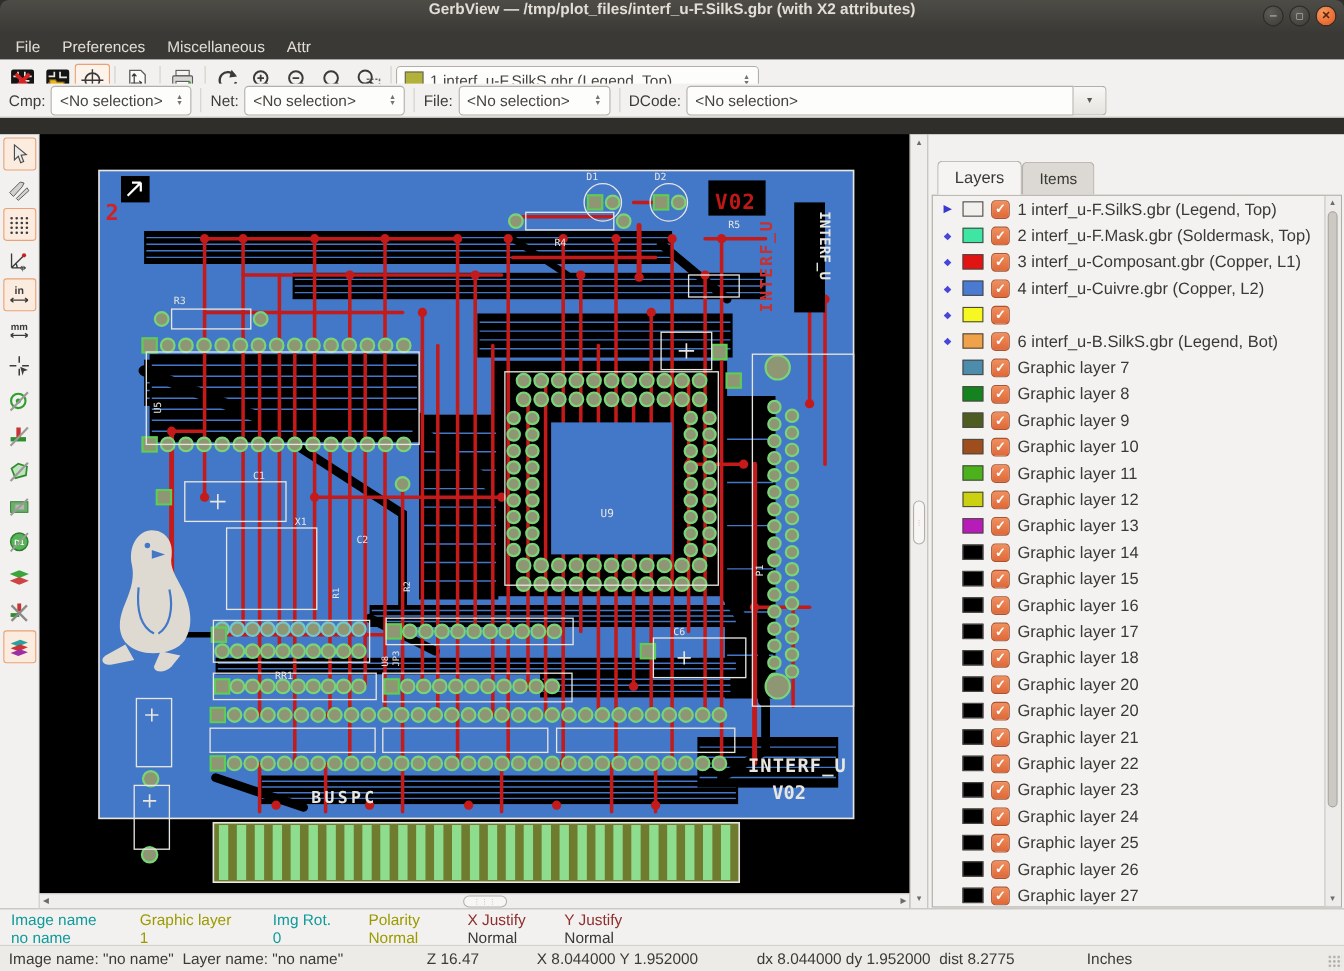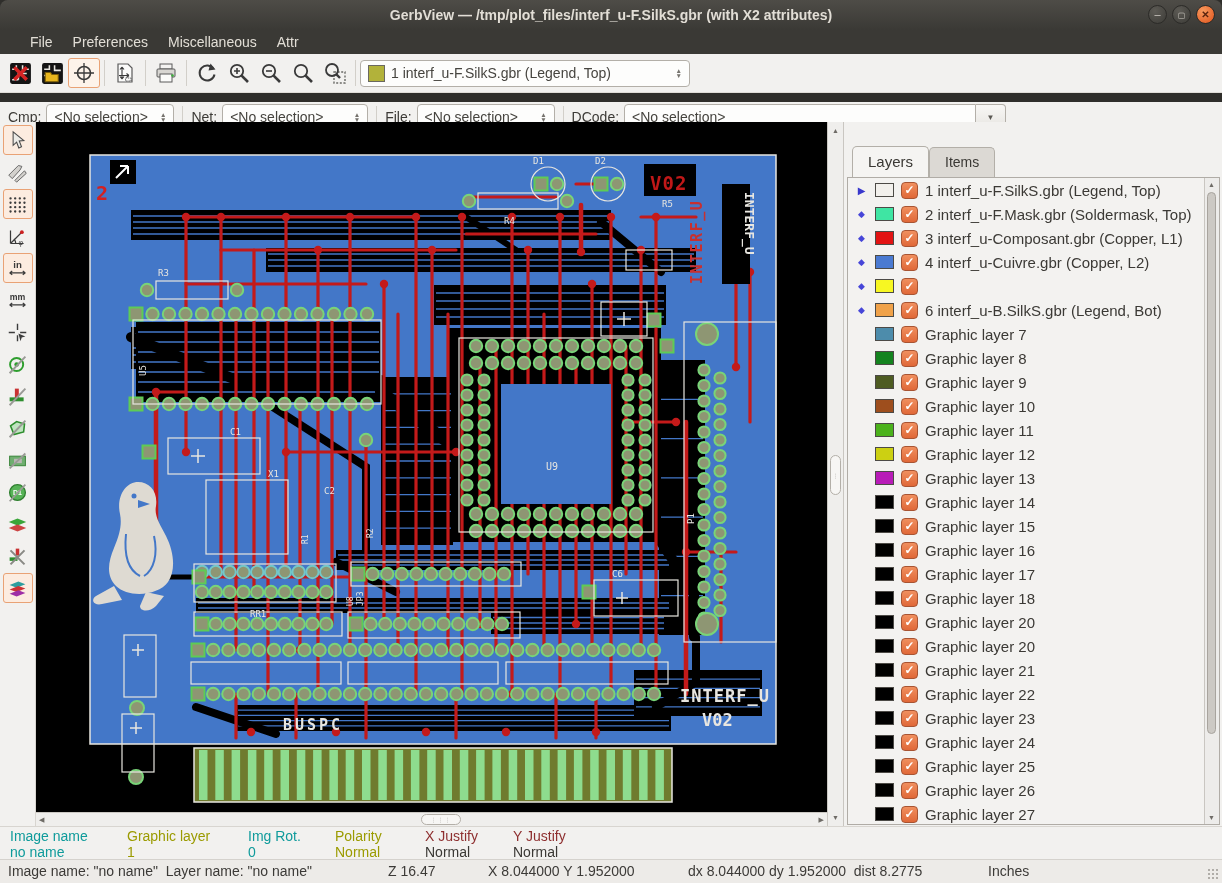--- a/index.html
+++ b/index.html
@@ -1,35 +1,35 @@
 <!DOCTYPE html>
 <html><head>
 <meta charset="utf-8">
 <style>
   html,body{margin:0;padding:0}
   body{width:1222px;height:883px;position:relative;background:#2f2e2b;overflow:hidden;
        font-family:"Liberation Sans",sans-serif;-webkit-font-smoothing:antialiased}
   
   .titlebar{position:absolute;top:0;left:0;right:0;height:30px;
     background:linear-gradient(#4e4c47,#3a3935);border-radius:8px 8px 0 0;
-    display:flex;align-items:center;justify-content:center;border-bottom:1px solid #2a2925}
+    display:flex;align-items:flex-start;justify-content:center;border-bottom:1px solid #2a2925}
   .title{color:#e2ded6;font-weight:bold;font-size:14px}
   .winbtns{position:absolute;right:7px;top:5px;display:flex;gap:5px}
   .winbtn{width:19px;height:19px;border-radius:50%;border:1px solid #2c2b28;box-sizing:border-box;
     background:radial-gradient(circle at 35% 30%,#5d5b55,#3c3b37);color:#cfcbc4;
     font-size:11px;line-height:16px;text-align:center;cursor:default}
   .winbtn.close{background:radial-gradient(circle at 35% 30%,#f89a5e,#df531c);color:#59230e;font-weight:bold}
   
   .menubar{position:absolute;top:30px;left:0;right:0;height:24px;background:#3a3935;
-    display:flex;align-items:center;padding-left:20px}
+    display:flex;align-items:center;padding-left:4px}
   .menu-item{color:#e2ded6;font-size:14px;padding:2px 10px}
   
   .toolbar1{position:absolute;top:54px;left:0;right:0;height:38px;background:#f2f1ef;
     border-bottom:1px solid #e0ddd8;display:flex;align-items:center;padding-left:4px}
-  .toolbar2{position:absolute;top:102px;left:0;right:0;height:30px;background:#f2f1ef;
+  .toolbar2{position:absolute;top:76px;left:0;right:0;height:30px;background:#f2f1ef;
     border-bottom:1px solid #c9c6c1;display:flex;align-items:center;padding-left:8px;
     font-size:14px;color:#3c3a36}
   .tbtn{width:32px;height:30px;border-radius:3px;display:flex;align-items:center;justify-content:center;box-sizing:border-box}
   .tbtn.pressed{background:#fdf3ea;border:1px solid #e9a275}
   .tsep{width:1px;height:26px;background:#d2cfc9;margin:0 4px}
   .tsep2{width:1px;height:22px;background:#d2cfc9;margin:0 8px}
   .combo{height:27px;background:#fdfdfc;border:1px solid #b3afa8;border-radius:4px;box-sizing:border-box;
     display:flex;align-items:center;padding:0 7px;font-size:14px;color:#46443f;gap:6px}
   .spin{display:flex;flex-direction:column;color:#76736e;margin-left:auto;padding-left:6px;
     font-size:6.5px;line-height:5px;text-align:center}

